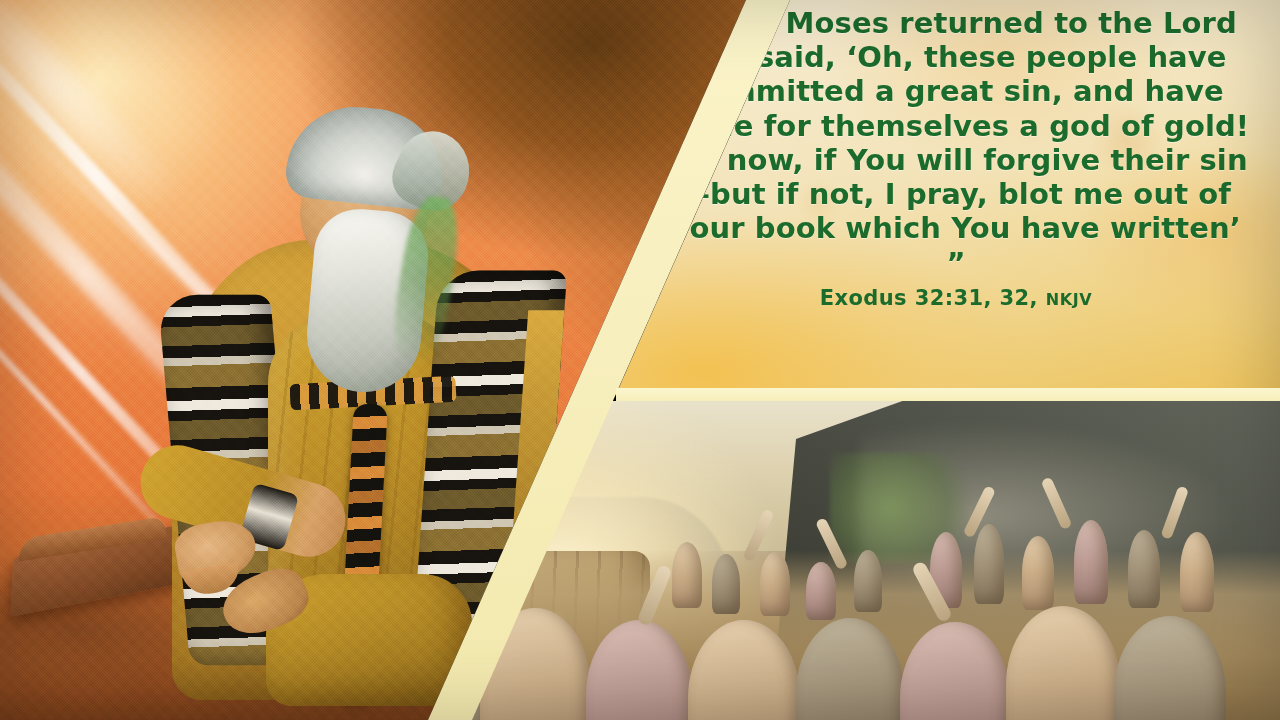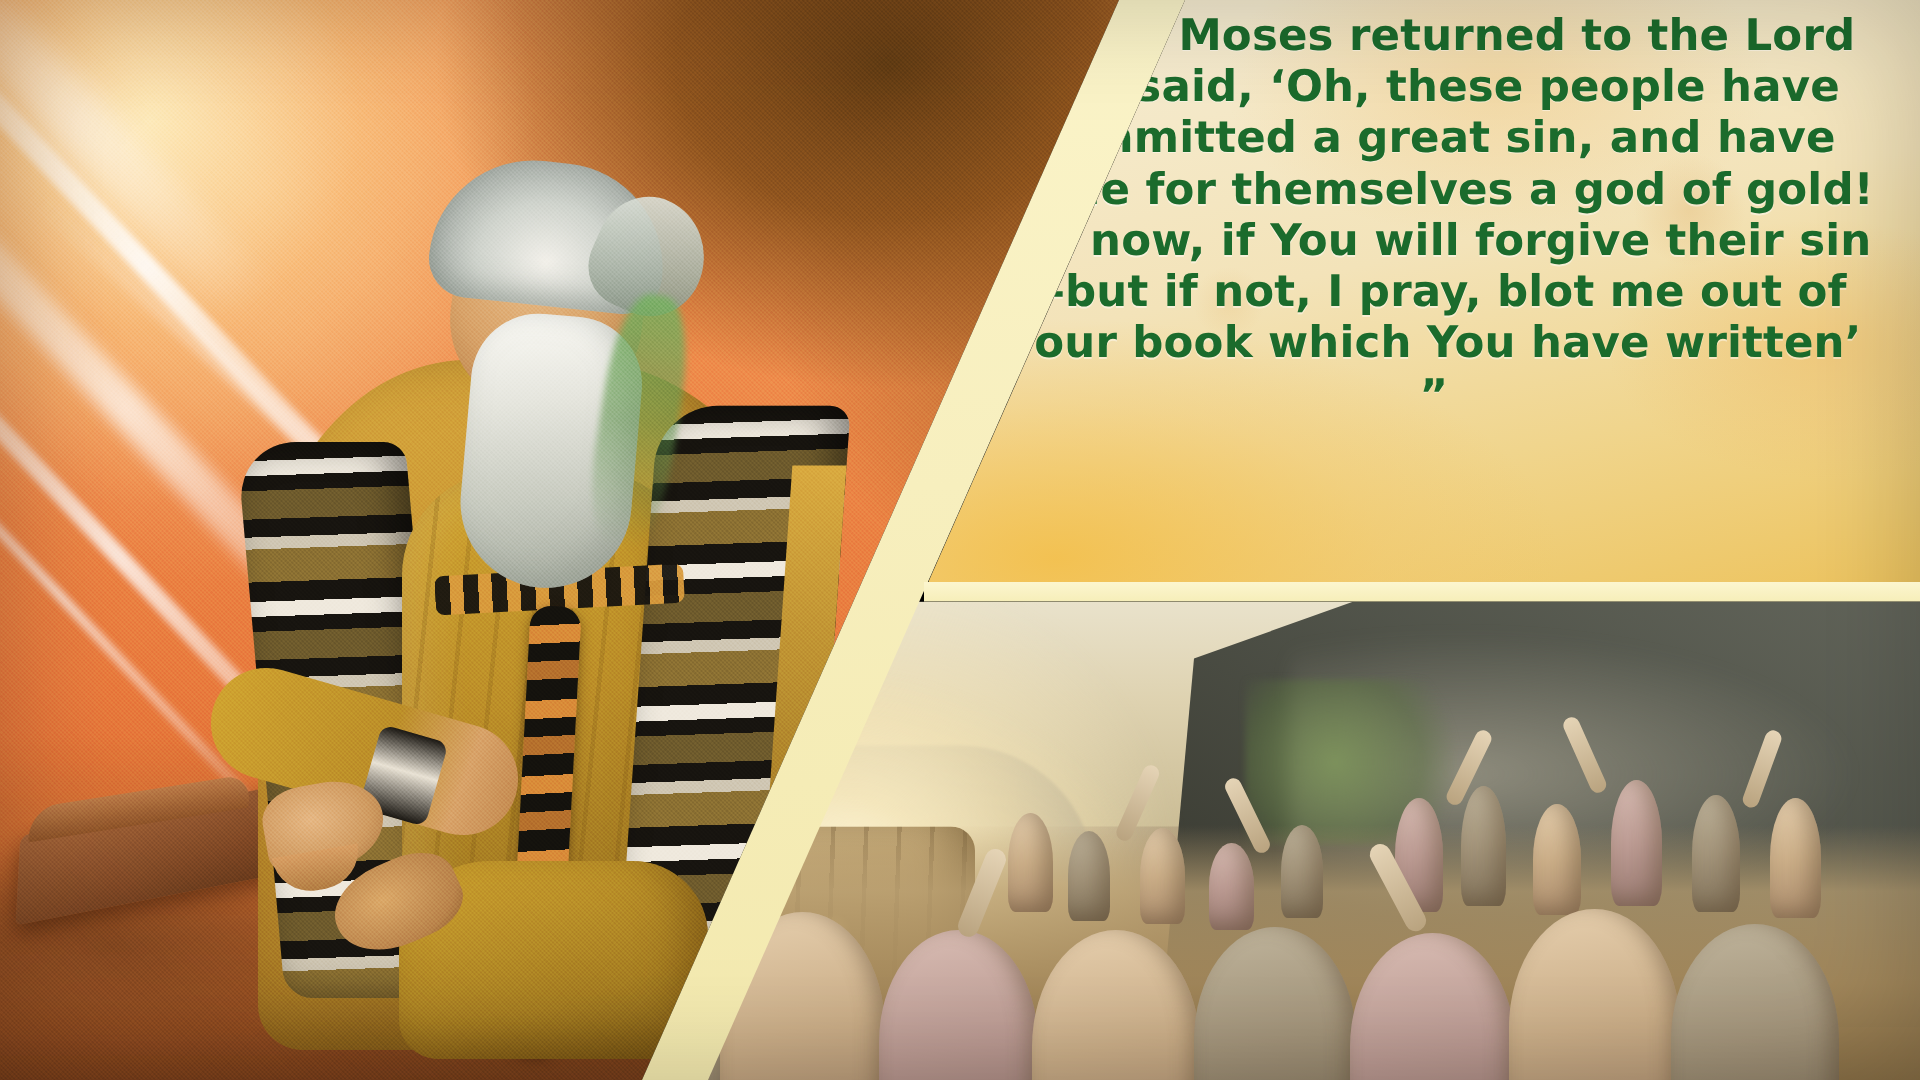--- a/index.html
+++ b/index.html
@@ -315,20 +315,24 @@
       <div class="hand"></div>
       <div class="hand2"></div>
     </div>
     <div class="canvas-grain"></div>
   </div>
 
   <div class="panel-verse">
     <div class="parchment-stains"></div>
     <div class="verse-inner">
       <p class="verse-text">“Then Moses returned to the Lord and said, ‘Oh, these people have committed a great sin, and have made for themselves a god of gold! Yet now, if You will forgive their sin—but if not, I pray, blot me out of Your book which You have written’ ”</p>
+      <p class="verse-ref">
+        <span>Exodus 32:31, 32,</span>
+        <span class="ver">NKJV</span>
+      </p>
     </div>
   </div>
 
   <div class="divider-horz"></div>
 
   <div class="panel-calf">
     <div class="sky"></div>
     <div class="mountain"></div>
     <div class="cliff-l"></div>
     <div class="cliff-l2"></div>

